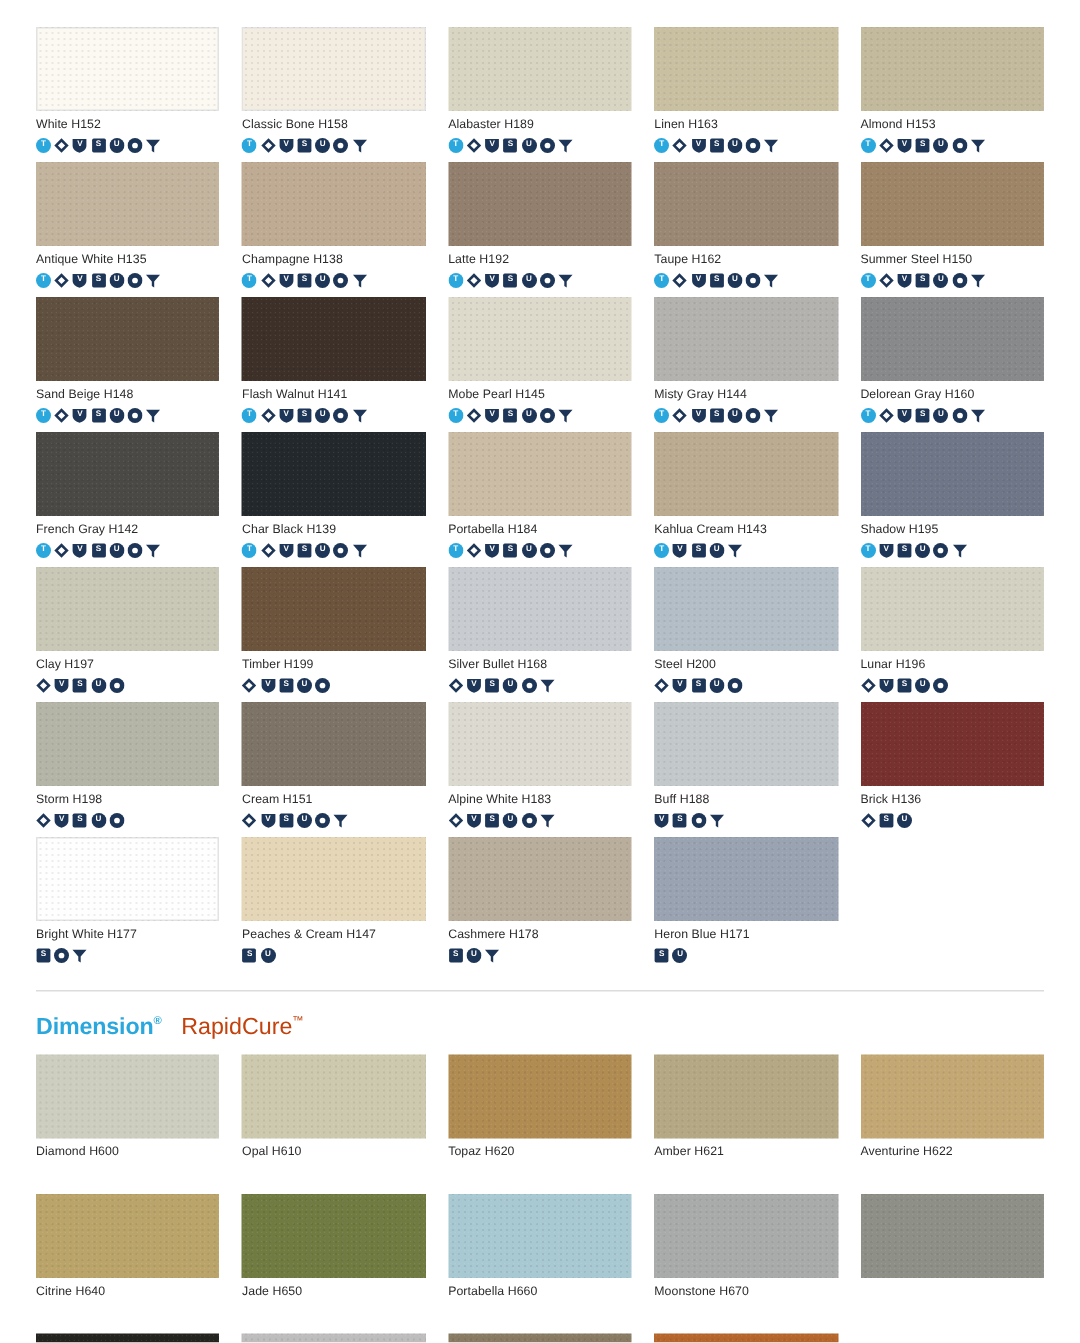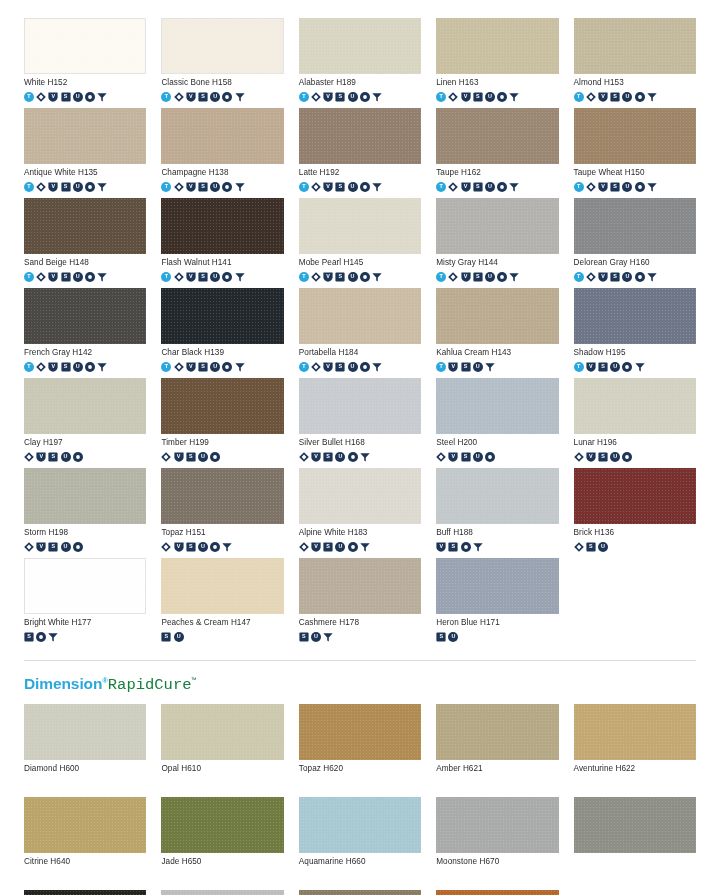--- a/index.html
+++ b/index.html
@@ -99,24 +99,23 @@
     white-space: nowrap;
   }
   .sect-head .b1 {
     color: #2aa8dd;
     font-weight: bold;
     letter-spacing: -.1px;
   }
   .sect-head .b1 sup,
   .sect-head .b2 sup { font-size: 7.5px; vertical-align: super; }
   .sect-head .b2 {
-    color: #15803d;
+    color: #c2410c;
     font-weight: normal;
-    margin-left: 0;
-    font-family: Liberation Mono, monospace;
+    margin-left: 13px;
   }
   .sect-dim .cell { margin-bottom: 6px; }
   .sect-main .cell { margin-bottom: 3px; }
 </style>
 </head>
 <body>
 
 <div class="page">
 
   <section class="sect-main">
@@ -539,21 +538,21 @@
             </span>
             <span class="badge" title="F">
               <svg viewBox="0 0 10 10">
                 <path d="M0.3 1.2 H9.7 L5.8 5.6 V9.6 L4.2 8.6 V5.6 Z" fill="#1d3557"></path>
               </svg>
             </span>
           </div>
     </div>
         <div class="cell">
       <div class="chip" style="background-color:#9e8567" title="Summer Wheat H150"></div>
-      <div class="chip-name">Taupe Wheat H150</div>
+      <div class="chip-name">Summer Steel H150</div>
       <div class="badges">
             <span class="badge" title="T">
               <svg viewBox="0 0 10 10">
                 <circle cx="5" cy="5" r="5" fill="#2aa8dd"></circle>
               </svg>
               <span class="gl">T</span>
             </span>
             <span class="badge" title="D">
               <svg viewBox="0 0 10 10">
                 <path d="M5 0.2 L9.8 5 L5 9.8 L0.2 5 Z" fill="#1d3557"></path>
@@ -1259,21 +1258,21 @@
             <span class="badge" title="O">
               <svg viewBox="0 0 10 10">
                 <circle cx="5" cy="5" r="5" fill="#1d3557"></circle>
                 <circle cx="5" cy="5" r="1.9" fill="#fff"></circle>
               </svg>
             </span>
           </div>
     </div>
         <div class="cell">
       <div class="chip" style="background-color:#7e7367" title="Taupe H151"></div>
-      <div class="chip-name">Topaz H151</div>
+      <div class="chip-name">Cream H151</div>
       <div class="badges">
             <span class="badge" title="D">
               <svg viewBox="0 0 10 10">
                 <path d="M5 0.2 L9.8 5 L5 9.8 L0.2 5 Z" fill="#1d3557"></path>
                 <path d="M5 2.6 L7.4 5 L5 7.4 L2.6 5 Z" fill="#fff"></path>
               </svg>
             </span>
             <span class="badge" title="V">
               <svg viewBox="0 0 10 10">
                 <path d="M0.4 0.6 H9.6 V5.2 C9.6 7.6 7.4 9.1 5 9.8 C2.6 9.1 0.4 7.6 0.4 5.2 Z" fill="#1d3557"></path>
@@ -1520,21 +1519,21 @@
       <div class="chip-name">Citrine H640</div>
       <div class="badges"></div>
     </div>
         <div class="cell">
       <div class="chip" style="background-color:#6f7b41" title="Jade H650"></div>
       <div class="chip-name">Jade H650</div>
       <div class="badges"></div>
     </div>
         <div class="cell">
       <div class="chip" style="background-color:#a8c8d2" title="Aquamarine H660"></div>
-      <div class="chip-name">Aquamarine H660</div>
+      <div class="chip-name">Portabella H660</div>
       <div class="badges"></div>
     </div>
         <div class="cell">
       <div class="chip" style="background-color:#a9abab" title="Moonstone H670"></div>
       <div class="chip-name">Moonstone H670</div>
       <div class="badges"></div>
     </div>
         <div class="cell">
       <div class="chip" style="background-color:#8e8f87" title="Hematite H671"></div>
 

